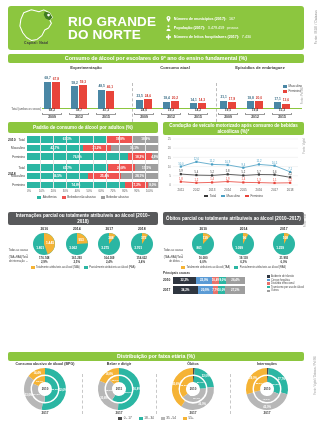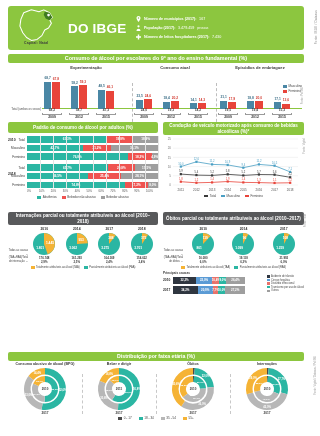--- a/index.html
+++ b/index.html
@@ -130,21 +130,22 @@
       <svg viewBox="0 0 60 44" width="58" height="42" aria-hidden="true">
         <path d="M14 6 L22 3 L30 5 L35 3 L41 6 L44 11 L41 13 L43 17 L40 22 L36 24 L33 30 L28 34 L22 35 L17 32 L13 27 L10 20 L11 13 Z" fill="none" stroke="#ffffff" stroke-width="1.1" stroke-linejoin="round"></path>
         <path d="M36 5 L41 6 L44 11 L41 14 L37 12 L35 8 Z" fill="#3f7a20"></path>
         <circle cx="40" cy="8.5" r="1.4" fill="#ffffff"></circle>
       </svg>
       <div class="capital">Capital: Natal</div>
     </div>
 
     <div>
       <div class="state-title">
-        <div>DO IBGE</div>
+        <div>RIO GRANDE</div>
+        <div>DO NORTE</div>
       </div>
     </div>
 
     <div class="facts">
       <div class="fact">
         <svg class="ficon" viewBox="0 0 10 12">
             <path d="M5 0C2.8 0 1 1.8 1 4c0 3 4 8 4 8s4-5 4-8c0-2.2-1.8-4-4-4z" fill="#fff"></path>
             <circle cx="5" cy="4" r="1.5" fill="#8cc63f"></circle>
           </svg>
 

